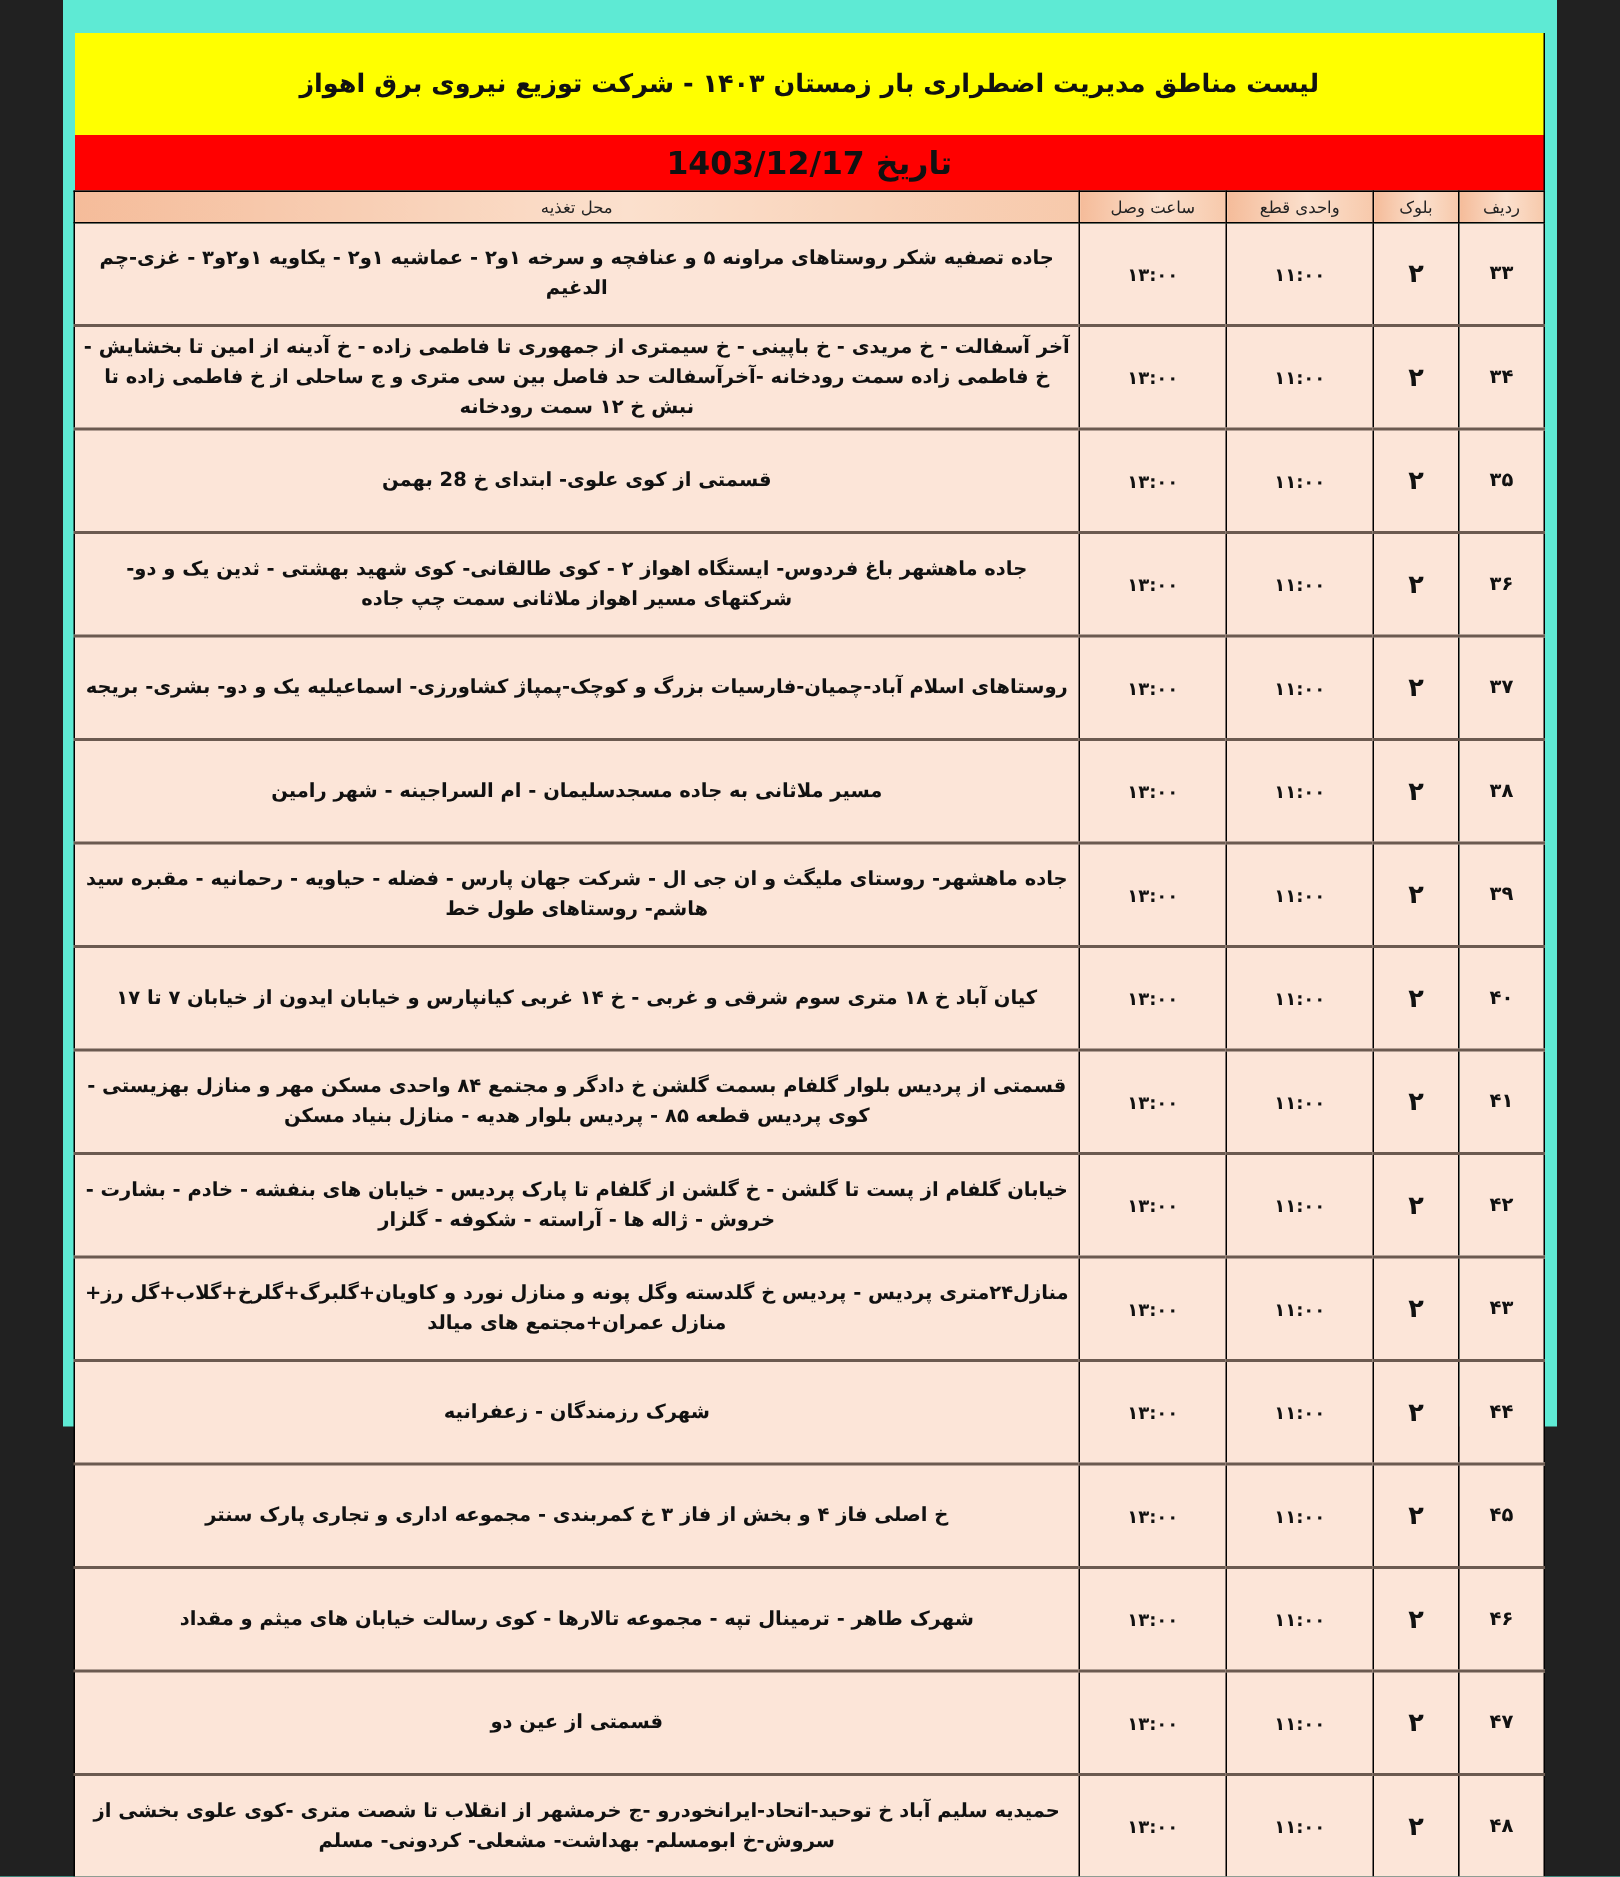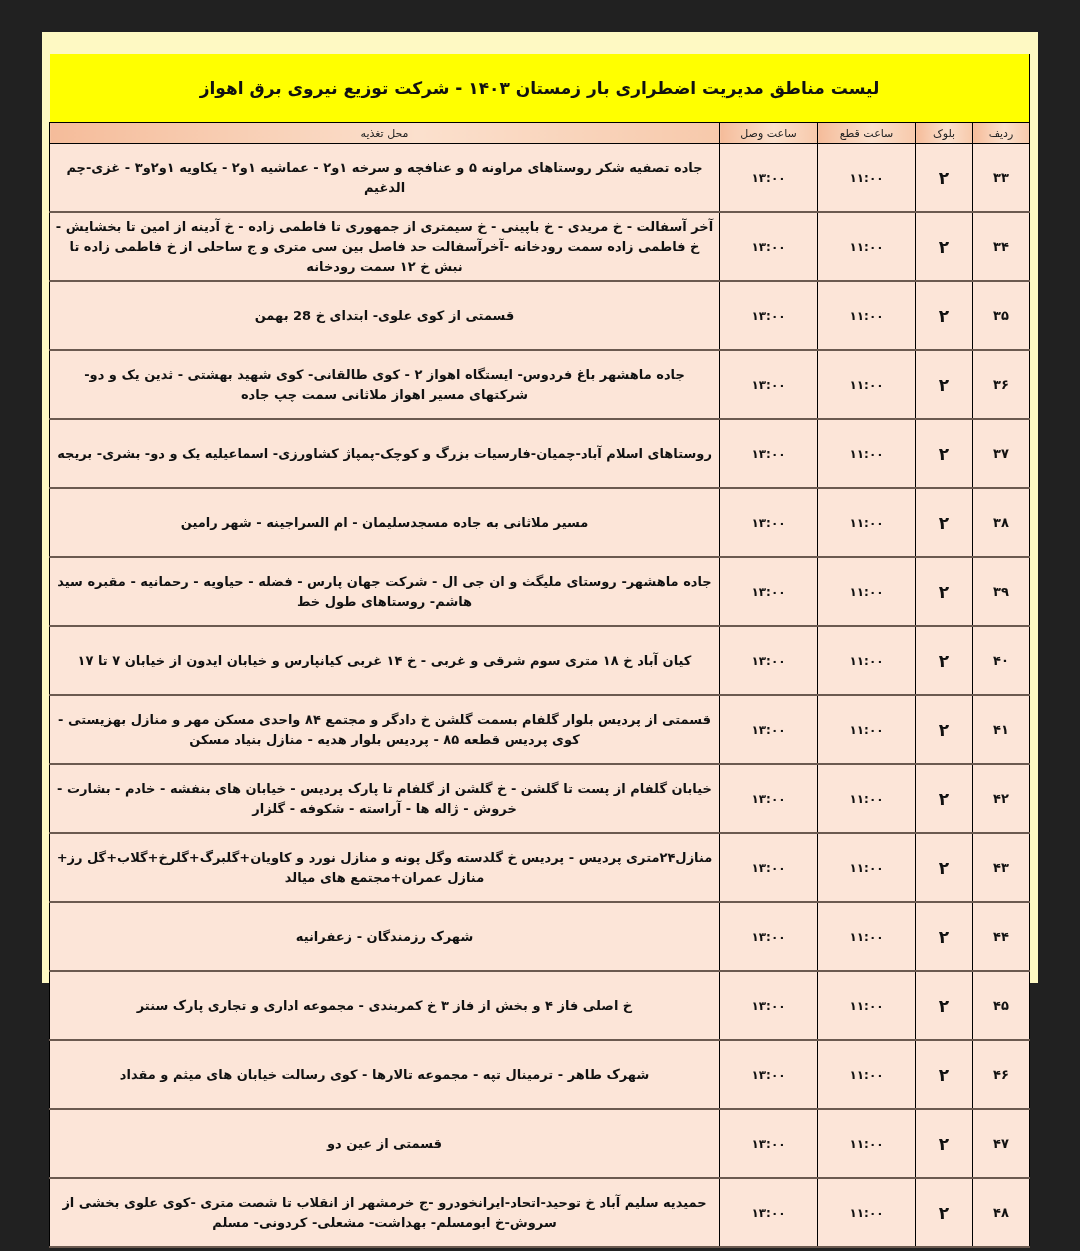--- a/index.html
+++ b/index.html
@@ -1,18 +1,18 @@
 <!DOCTYPE html>
 <html><head>
 <meta charset="utf-8">
 <style>
   html, body { margin:0; padding:0; }
   body { width:1080px; height:1251px; background:#212121; overflow:hidden; position:relative;
          font-family:"DejaVu Sans", sans-serif; }
-  .page { position:absolute; left:42px; top:0; width:996px; height:951px; background:#fef9c3;margin-top:32px; }
+  .page { position:absolute; left:42px; top:0; width:996px; height:951px; background:#5eead4; }
   .sheet { position:absolute; left:8px; top:22px; width:980px; direction:rtl; }
   .title-bar { height:68px; background:#ffff00; display:flex; align-items:center; justify-content:center;
                font-weight:bold; font-size:17px; color:#111; border-right:1px solid #000; }
   .date-bar { height:37px; background:#ff0000; display:flex; align-items:center; justify-content:center;
               font-weight:bold; font-size:21px; color:#111; border-right:1px solid #000; }
   table { border-collapse:collapse; width:980px; table-layout:fixed; direction:rtl; }
   th { height:20px; font-size:11px; font-weight:normal; color:#222;
        background:linear-gradient(to left,#f7c9ab 0%,#fbe0cd 45%,#f5bc9a 100%);
        border:1px solid #000; padding:0; }
   td { background:#fce5d8; border-left:1px solid #000; border-right:1px solid #000;
@@ -22,33 +22,34 @@
   td.time { font-weight:bold; font-size:12px; letter-spacing:1px; }
   td.blk { font-weight:bold; font-size:17px; }
   td.loc { font-weight:bold; font-size:13px; line-height:20px; }
 </style>
 </head>
 <body>
 
 <div class="page">
   <div class="sheet">
     <div class="title-bar">لیست مناطق مدیریت اضطراری بار زمستان ۱۴۰۳ - شرکت توزیع نیروی برق اهواز</div>
+    <div class="date-bar">تاریخ 1403/12/17</div>
     <table>
       <colgroup>
         <col style="width:57px">
           <col style="width:57px">
           <col style="width:98px">
           <col style="width:98px">
           <col style="width:670px">
       </colgroup>
       <thead>
         <tr>
           <th>ردیف</th>
           <th>بلوک</th>
-          <th>ساعت قطع</th>
+          <th>واحدی قطع</th>
           <th>ساعت وصل</th>
           <th>محل تغذیه</th>
         </tr>
       </thead>
       <tbody id="tbody">
           <tr class="r">
             <td class="num">۳۳</td>
             <td class="blk">۲</td>
             <td class="time">۱۱:۰۰</td>
             <td class="time">۱۳:۰۰</td>

